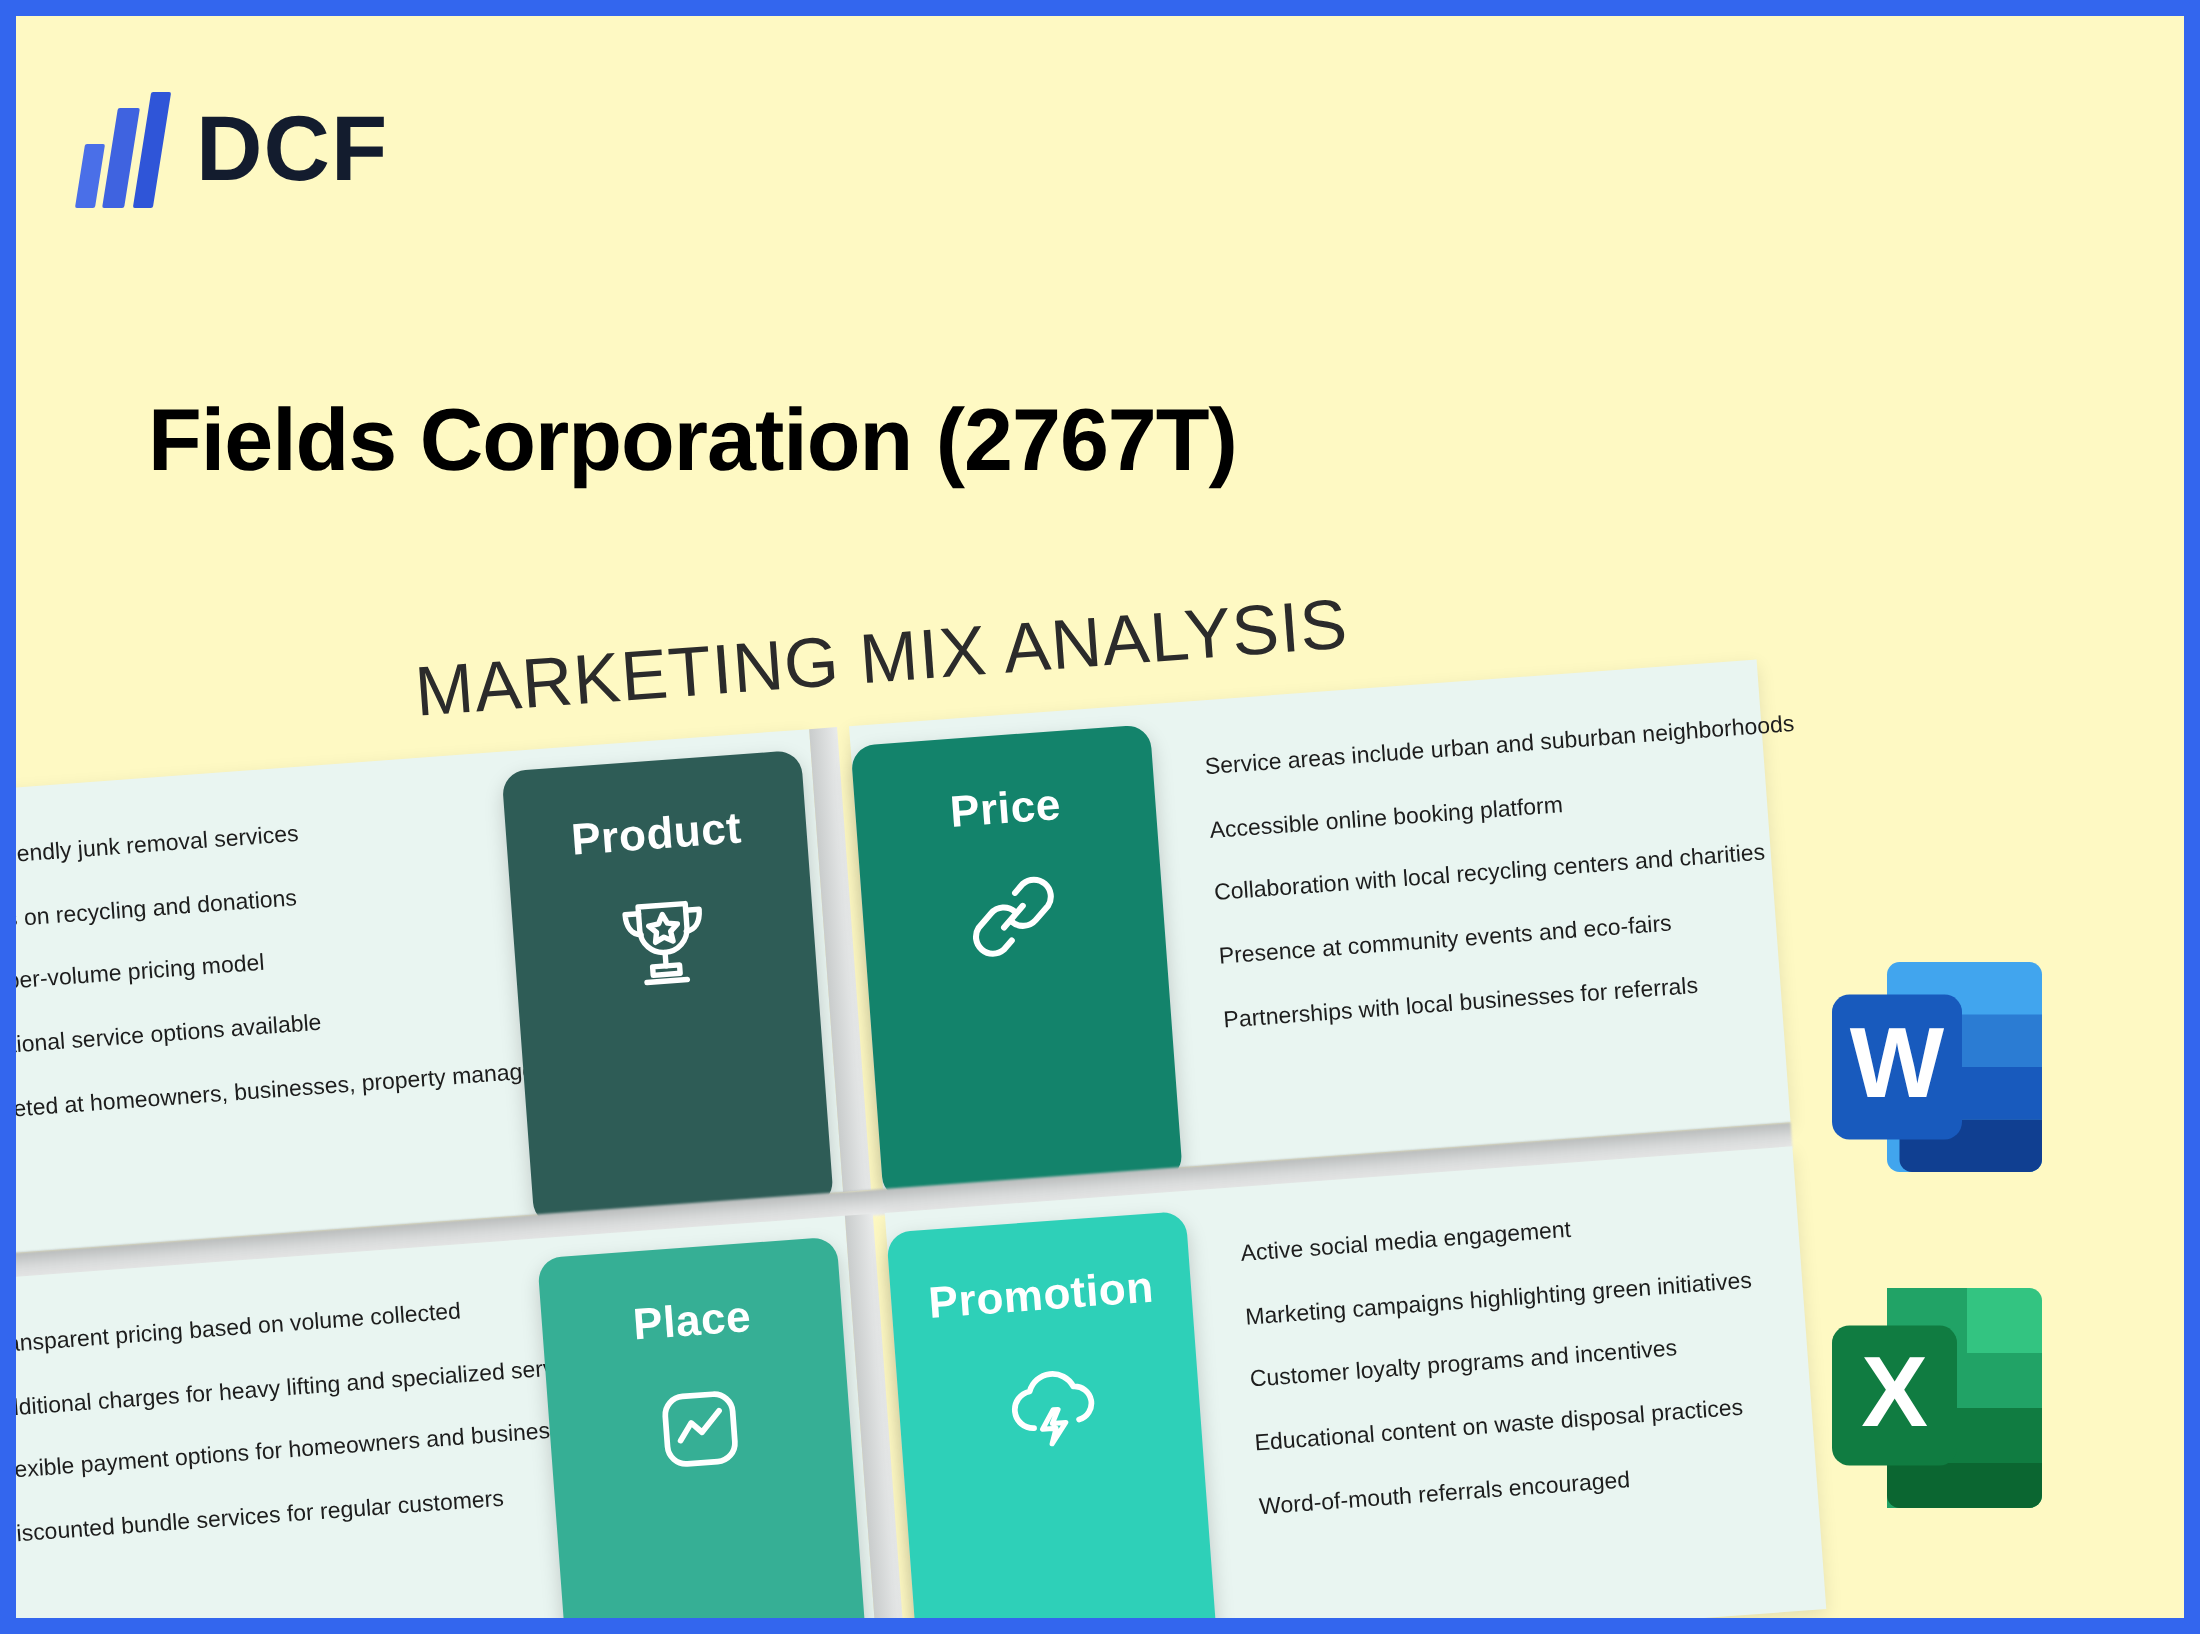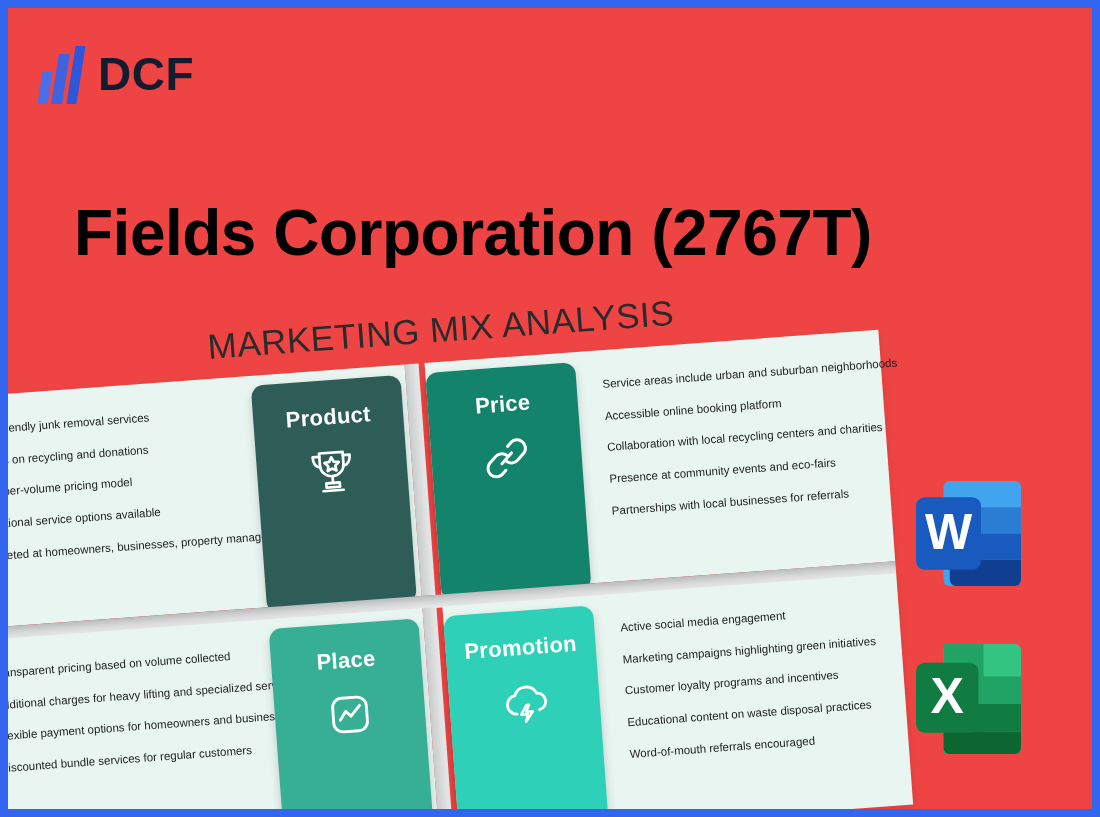--- a/index.html
+++ b/index.html
@@ -7,21 +7,21 @@
     width:1100px;height:817px;
     background:#ffffff;
     font-family:"Liberation Sans", sans-serif;
     overflow:hidden;
     position:relative;
   }
   #page{
     position:absolute;inset:0;
     border:8px solid #3366ee;
     box-sizing:border-box;
-    background:#ef4444;
+    background:#fef9c3;
     overflow:hidden;
   }
 
   
   #brand{
     position:absolute;left:32px;top:36px;
     display:flex;align-items:center;gap:12px;
   }
   #brand-mark{position:relative;width:46px;height:60px;}
   #brand-mark i{
@@ -33,21 +33,21 @@
   #brand-mark i:nth-child(2){left:15px;width:11px;height:50px;background:#3f63e0;}
   #brand-mark i:nth-child(3){left:31px;width:10px;height:58px;background:#2f55d8;}
   #brand-text{
     font-size:46px;font-weight:700;color:#131c2e;letter-spacing:0.5px;
     line-height:1;font-family:"Liberation Sans", sans-serif;
   }
 
   
   #page-title{
     position:absolute;left:66px;top:188px;
-    font-size:64px;font-weight:700;color:#000;
+    font-size:44px;font-weight:700;color:#000;
     letter-spacing:-0.5px;white-space:nowrap;
   }
 
   
   #mix-wrap{
     position:absolute;left:-60px;top:352px;
     width:930px;height:520px;
     transform:rotate(-4.2deg);
     transform-origin:left top;
   }

